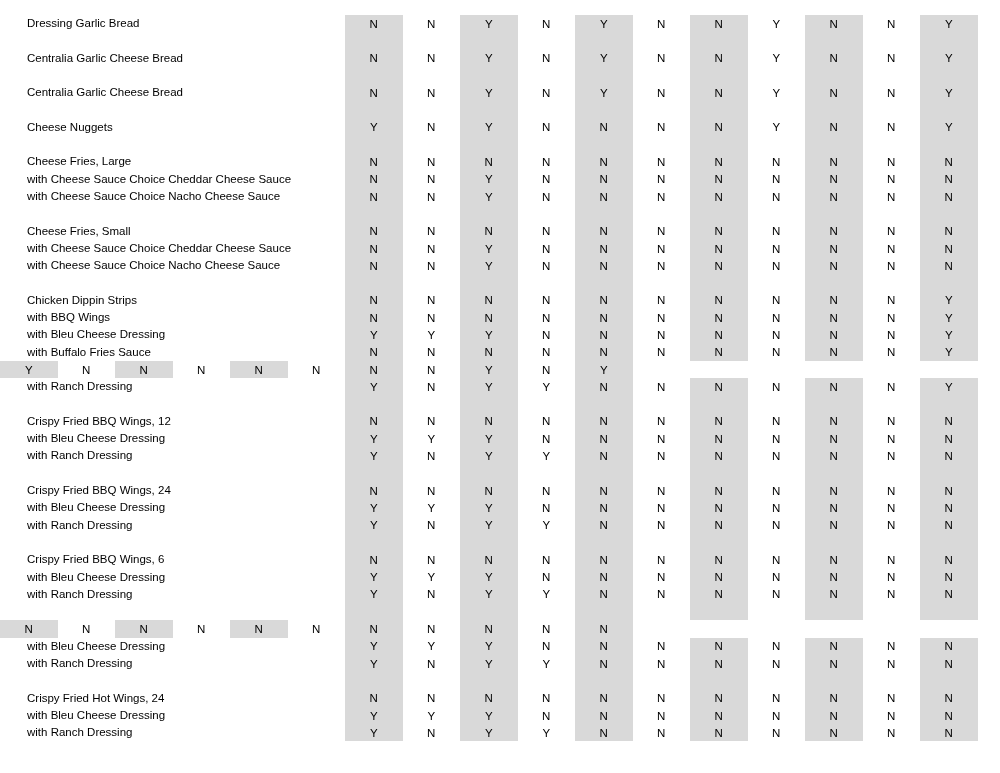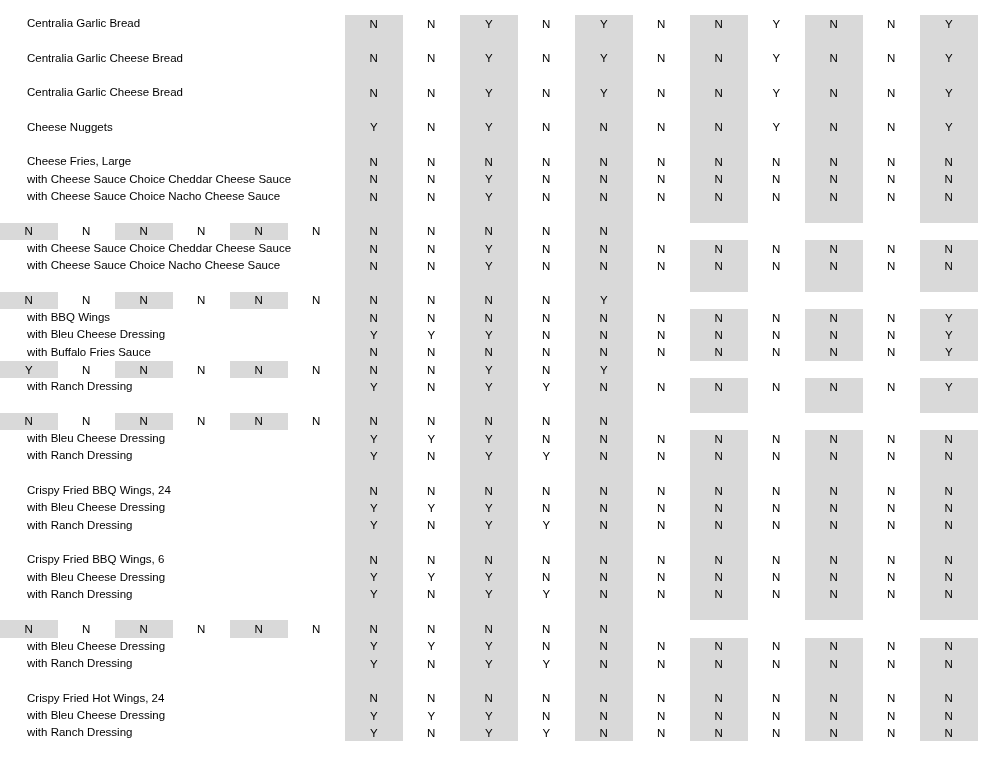--- a/index.html
+++ b/index.html
@@ -42,21 +42,21 @@
   }
   .cell.shaded {
     background: #d9d9d9;
   }
 </style>
 </head>
 <body>
 
 <div id="matrix">
     <div class="row">
-      <div class="label-cell">Centralia Garlic Bread</div>
+      <div class="label-cell">Dressing Garlic Bread</div>
       <div class="cell shaded" style="background: rgb(217, 217, 217);">N</div>
       <div class="cell" style="background: transparent;">N</div>
       <div class="cell shaded" style="background: rgb(217, 217, 217);">Y</div>
       <div class="cell" style="background: transparent;">N</div>
       <div class="cell shaded" style="background: rgb(217, 217, 217);">Y</div>
       <div class="cell" style="background: transparent;">N</div>
       <div class="cell shaded" style="background: rgb(217, 217, 217);">N</div>
       <div class="cell" style="background: transparent;">Y</div>
       <div class="cell shaded" style="background: rgb(217, 217, 217);">N</div>
       <div class="cell" style="background: transparent;">N</div>
@@ -210,20 +210,21 @@
       <div class="cell" style="background: transparent;"></div>
       <div class="cell shaded" style="background: rgb(217, 217, 217);"></div>
       <div class="cell" style="background: transparent;"></div>
       <div class="cell shaded" style="background: rgb(217, 217, 217);"></div>
       <div class="cell" style="background: transparent;"></div>
       <div class="cell shaded" style="background: rgb(217, 217, 217);"></div>
       <div class="cell" style="background: transparent;"></div>
       <div class="cell shaded" style="background: rgb(217, 217, 217);"></div>
     </div>
     <div class="row">
+      <div class="label-cell">Cheese Fries, Small</div>
       <div class="cell shaded" style="background: rgb(217, 217, 217);">N</div>
       <div class="cell" style="background: transparent;">N</div>
       <div class="cell shaded" style="background: rgb(217, 217, 217);">N</div>
       <div class="cell" style="background: transparent;">N</div>
       <div class="cell shaded" style="background: rgb(217, 217, 217);">N</div>
       <div class="cell" style="background: transparent;">N</div>
       <div class="cell shaded" style="background: rgb(217, 217, 217);">N</div>
       <div class="cell" style="background: transparent;">N</div>
       <div class="cell shaded" style="background: rgb(217, 217, 217);">N</div>
       <div class="cell" style="background: transparent;">N</div>
@@ -265,20 +266,21 @@
       <div class="cell" style="background: transparent;"></div>
       <div class="cell shaded" style="background: rgb(217, 217, 217);"></div>
       <div class="cell" style="background: transparent;"></div>
       <div class="cell shaded" style="background: rgb(217, 217, 217);"></div>
       <div class="cell" style="background: transparent;"></div>
       <div class="cell shaded" style="background: rgb(217, 217, 217);"></div>
       <div class="cell" style="background: transparent;"></div>
       <div class="cell shaded" style="background: rgb(217, 217, 217);"></div>
     </div>
     <div class="row">
+      <div class="label-cell">Chicken Dippin Strips</div>
       <div class="cell shaded" style="background: rgb(217, 217, 217);">N</div>
       <div class="cell" style="background: transparent;">N</div>
       <div class="cell shaded" style="background: rgb(217, 217, 217);">N</div>
       <div class="cell" style="background: transparent;">N</div>
       <div class="cell shaded" style="background: rgb(217, 217, 217);">N</div>
       <div class="cell" style="background: transparent;">N</div>
       <div class="cell shaded" style="background: rgb(217, 217, 217);">N</div>
       <div class="cell" style="background: transparent;">N</div>
       <div class="cell shaded" style="background: rgb(217, 217, 217);">N</div>
       <div class="cell" style="background: transparent;">N</div>
@@ -361,20 +363,21 @@
       <div class="cell" style="background: transparent;"></div>
       <div class="cell shaded" style="background: rgb(217, 217, 217);"></div>
       <div class="cell" style="background: transparent;"></div>
       <div class="cell shaded" style="background: rgb(217, 217, 217);"></div>
       <div class="cell" style="background: transparent;"></div>
       <div class="cell shaded" style="background: rgb(217, 217, 217);"></div>
       <div class="cell" style="background: transparent;"></div>
       <div class="cell shaded" style="background: rgb(217, 217, 217);"></div>
     </div>
     <div class="row">
+      <div class="label-cell">Crispy Fried BBQ Wings, 12</div>
       <div class="cell shaded" style="background: rgb(217, 217, 217);">N</div>
       <div class="cell" style="background: transparent;">N</div>
       <div class="cell shaded" style="background: rgb(217, 217, 217);">N</div>
       <div class="cell" style="background: transparent;">N</div>
       <div class="cell shaded" style="background: rgb(217, 217, 217);">N</div>
       <div class="cell" style="background: transparent;">N</div>
       <div class="cell shaded" style="background: rgb(217, 217, 217);">N</div>
       <div class="cell" style="background: transparent;">N</div>
       <div class="cell shaded" style="background: rgb(217, 217, 217);">N</div>
       <div class="cell" style="background: transparent;">N</div>

